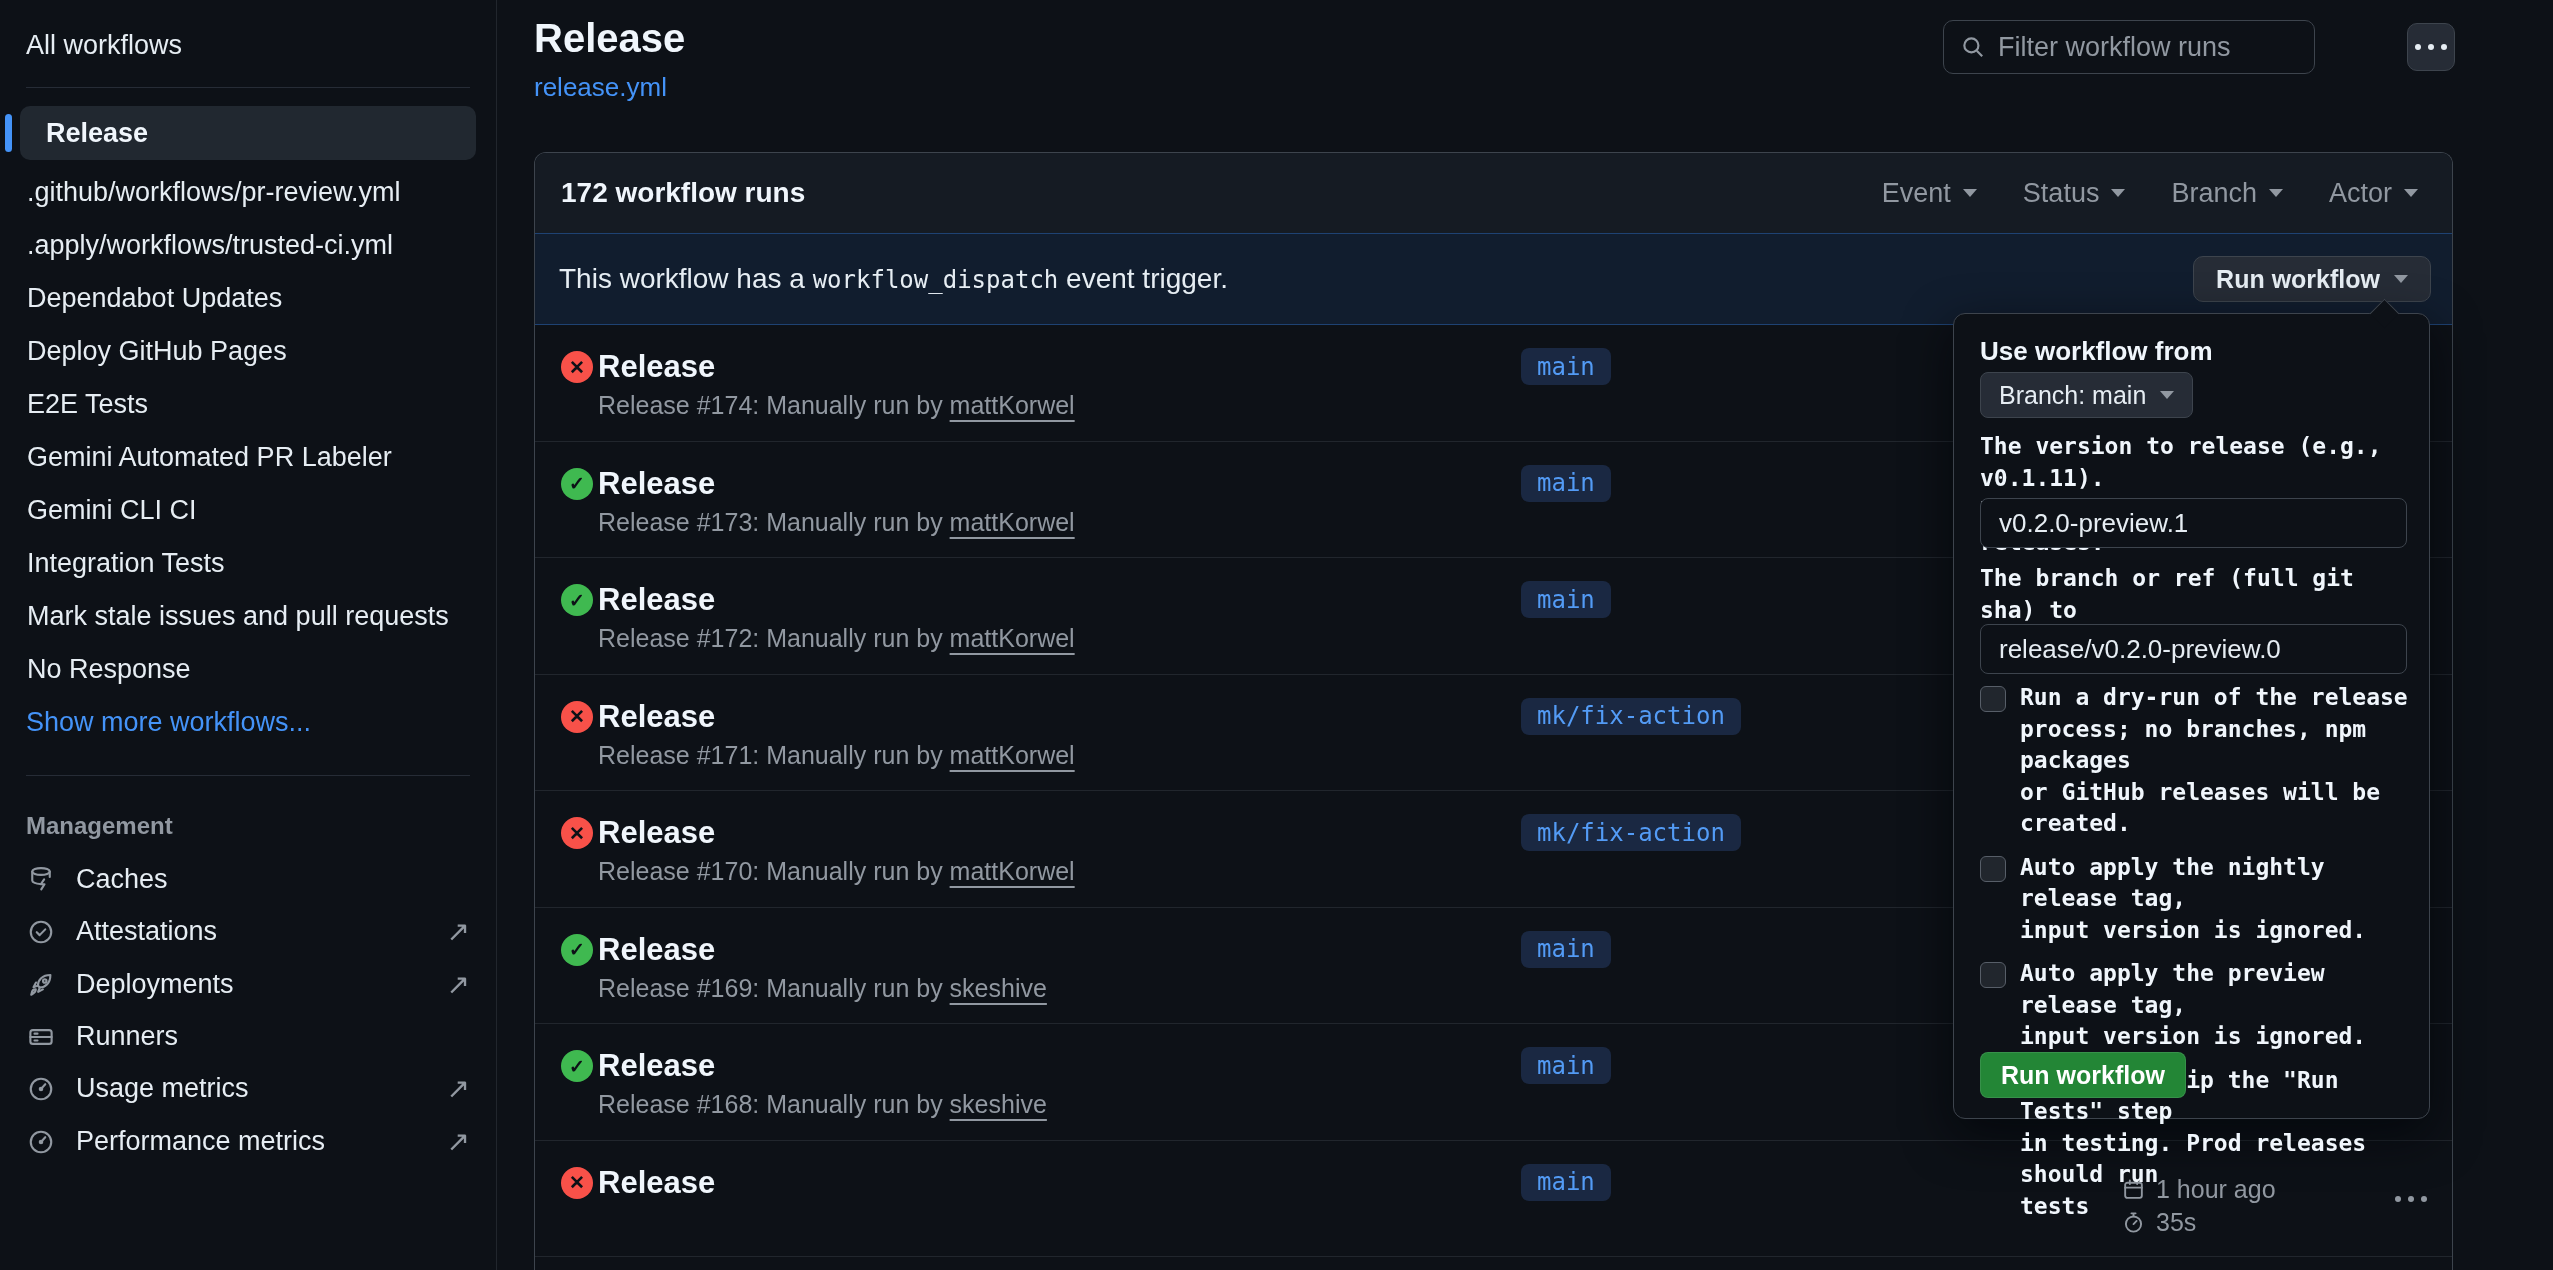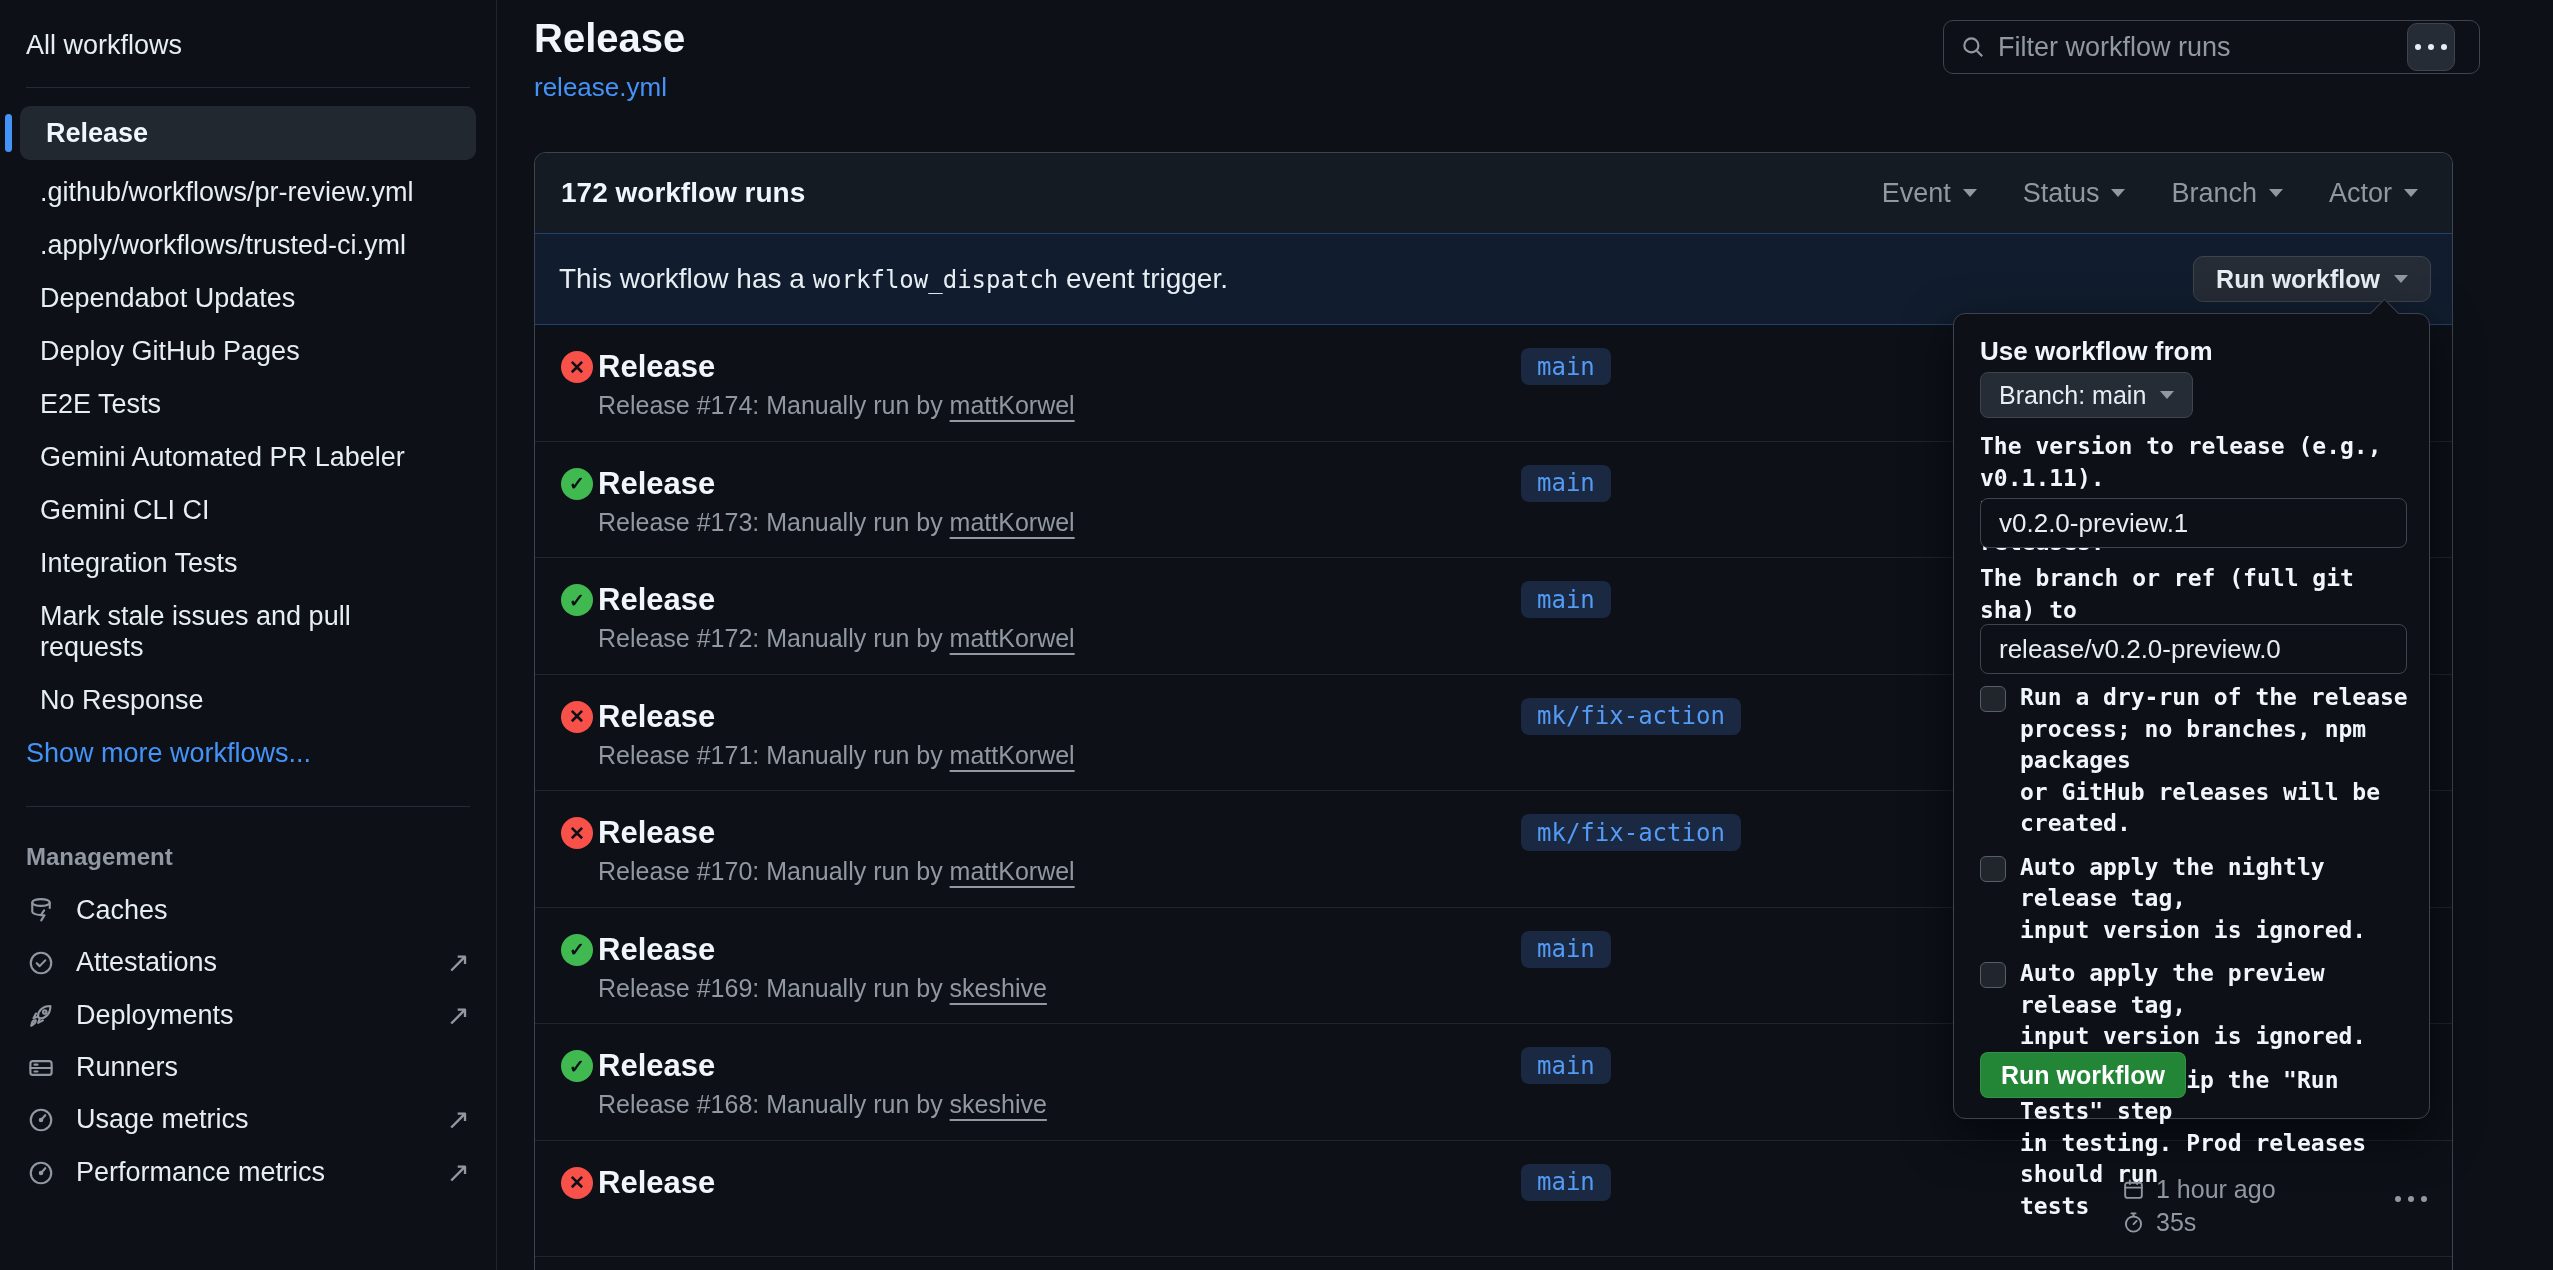--- a/index.html
+++ b/index.html
@@ -18,32 +18,32 @@
     height:48px; padding:0 20px; display:inline-flex; align-items:center; gap:12px;
     background:#262c36; border:1px solid #3d444d; border-radius:10px;
     color:#e6edf3; font-size:24px; font-weight:500; cursor:pointer;
   }
   .sb-item-plain { margin:30px 26px 0 26px; font-size:27px; color:#e6edf3; }
   .sb-divider { border:0; border-top:1px solid #262c36; margin:26px 26px 0 26px; }
   .sb-selected { position:relative; margin:18px 20px 0 20px; height:54px; background:#212830; border-radius:10px;
     display:flex; align-items:center; padding-left:26px; font-size:27px; font-weight:700; color:#f0f6fc; }
   .sb-selected::before { content:""; position:absolute; left:-15px; top:8px; bottom:8px; width:7px; border-radius:6px; background:#4493f8; }
   .sb-list { margin-top:6px; }
-  .sb-list .wf-item { padding:11px 40px; font-size:27px; color:#e6edf3; cursor:pointer; }
+  .sb-list .wf-item { padding:11px 27px; font-size:27px; color:#e6edf3; cursor:pointer; }
   .sb-more { padding:11px 26px; font-size:27px; color:#4493f8; cursor:pointer; }
   .sb-mgmt-label { margin:36px 26px 14px 26px; font-size:24px; font-weight:700; color:#9198a1; }
   .mgmt-item { display:flex; align-items:center; gap:20px; padding:10px 26px; font-size:27px; color:#e6edf3; cursor:pointer; }
   .mgmt-item svg { width:30px; height:30px; stroke:#9198a1; fill:none; stroke-width:1.7; stroke-linecap:round; stroke-linejoin:round; flex:none; }
   .ext-icon { margin-left:auto; color:#9198a1; font-size:28px; }
   .ext-icon::before { content:"\2197"; }
 
   
   .main-title { position:absolute; left:534px; top:16px; font-size:40px; font-weight:700; color:#f0f6fc; }
   .main-file { position:absolute; left:534px; top:72px; font-size:26px; color:#4493f8; text-decoration:none; cursor:pointer; }
-  .filter-box { position:absolute; left:1943px; top:20px; width:537px; height:54px;
+  .filter-box { position:absolute; left:1943px; top:20px; width:372px; height:54px;
     border:1px solid #3d444d; border-radius:10px; display:flex; align-items:center; padding:0 16px; gap:12px; background:#0d1117; }
   .filter-box svg { width:26px; height:26px; stroke:#9198a1; fill:none; stroke-width:2; flex:none; }
   .filter-box input { flex:1; background:transparent; border:0; outline:0; color:#e6edf3; font-size:27px; font-family:"Liberation Sans",sans-serif; }
   .filter-box input::placeholder { color:#9198a1; }
   .kebab-btn { position:absolute; left:2407px; top:23px; width:48px; height:48px; background:#262c36; border:1px solid #3d444d;
     border-radius:10px; display:flex; align-items:center; justify-content:center; cursor:pointer; color:#e6edf3; }
   .dots { display:flex; gap:7px; }
   .dots i { width:6px; height:6px; border-radius:50%; background:currentColor; }
 
   

